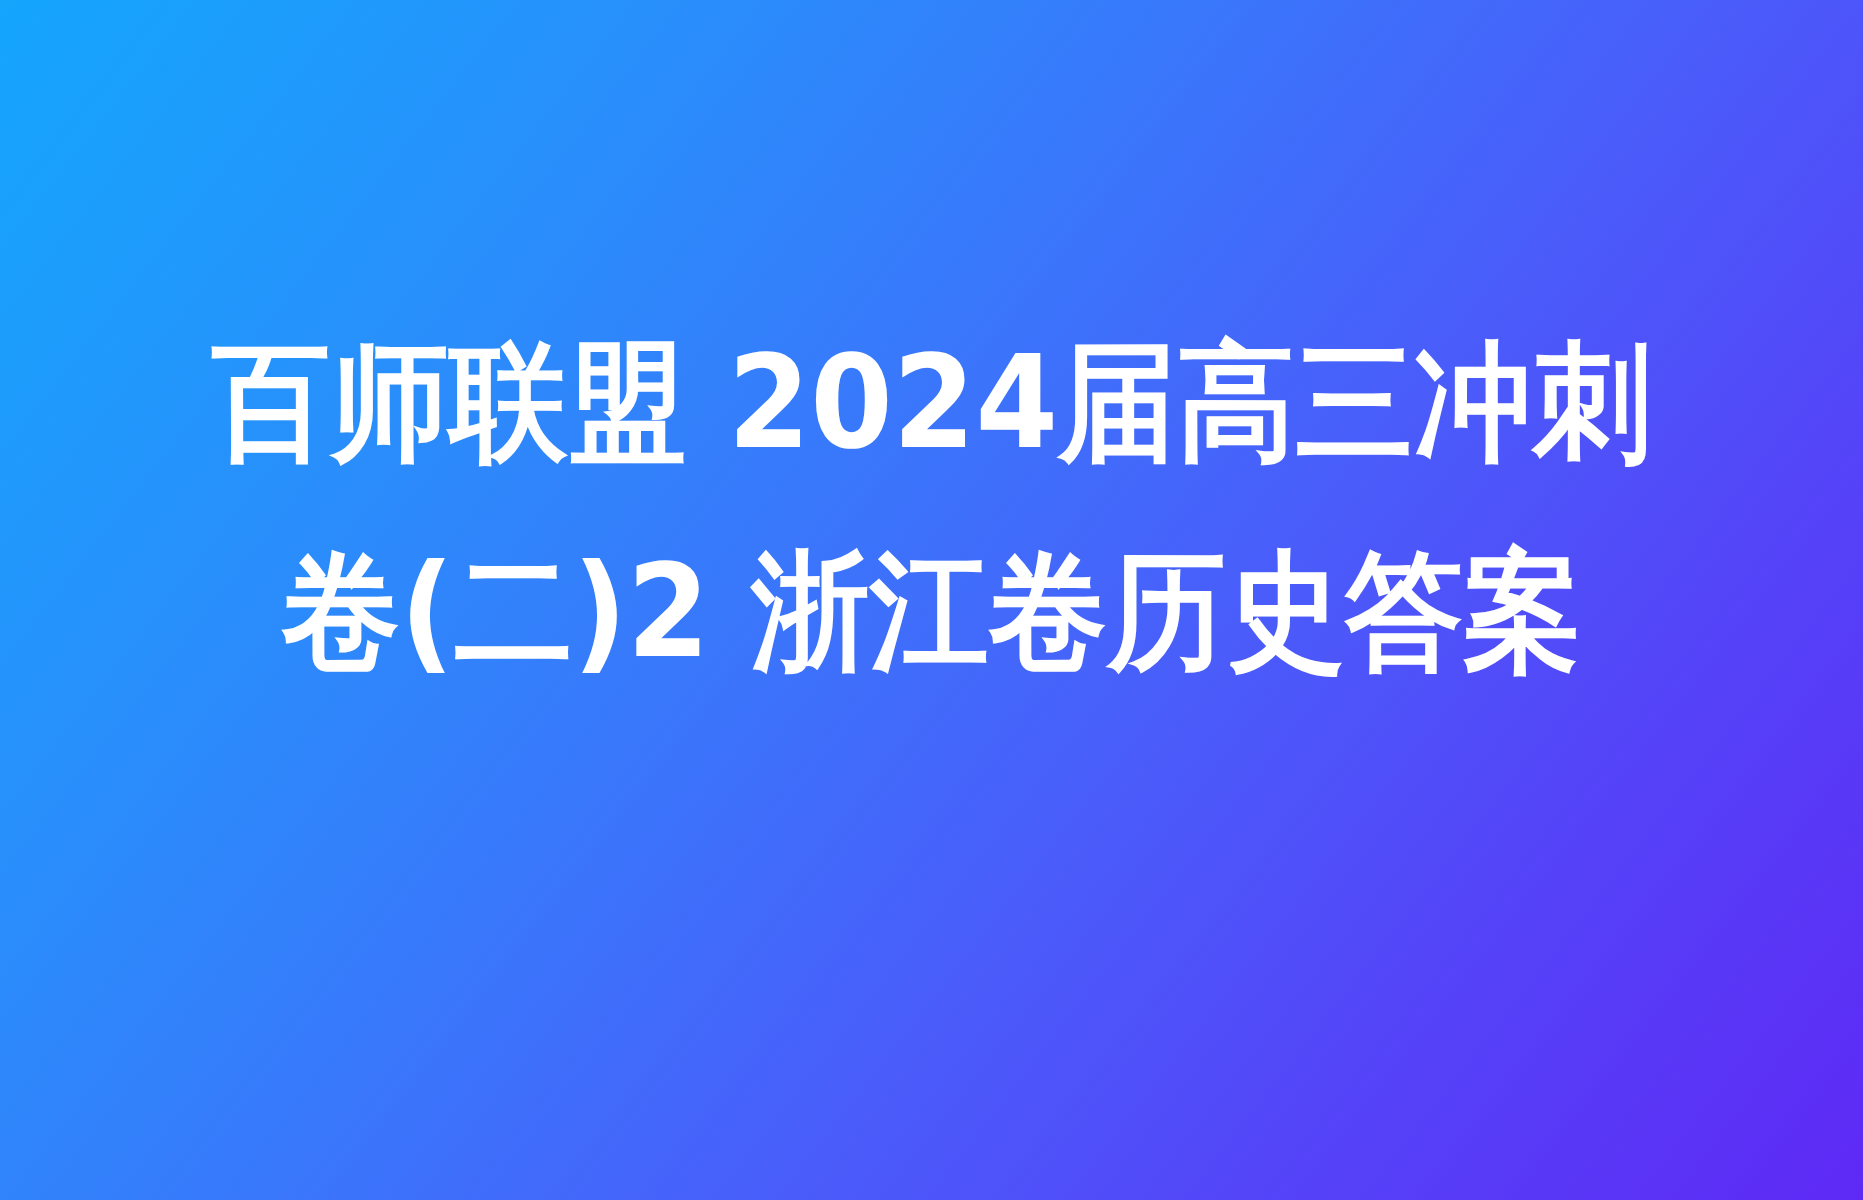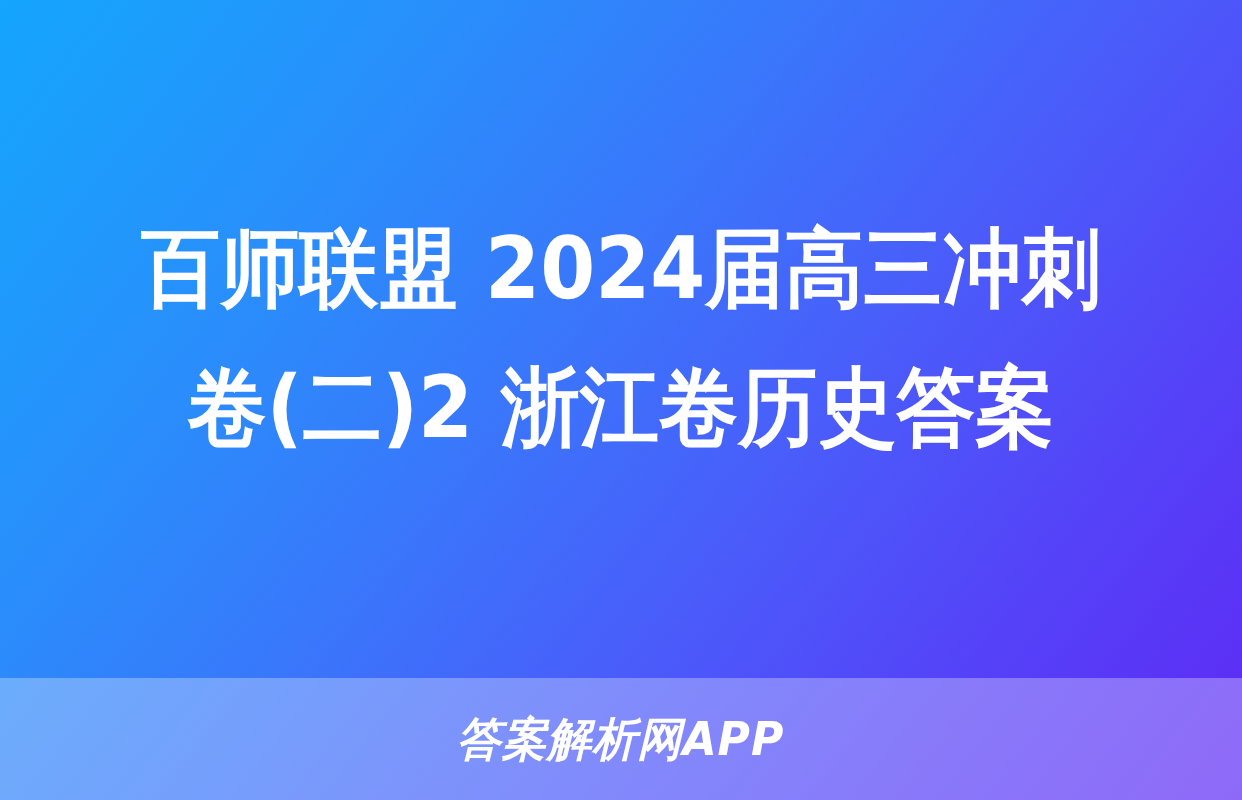--- a/index.html
+++ b/index.html
@@ -90,17 +90,14 @@
 </style>
 </head>
 <body>
 
 <div id="poster">
 
   <div id="title-block">
     <div id="title-text">百师联盟 2024届高三冲刺卷(二)2 浙江卷历史答案</div>
   </div>
 
-  <div id="watermark-band">
-    <div id="watermark-text">答案解析网APP</div>
-  </div>
 
 </div>
 
 </body></html>

